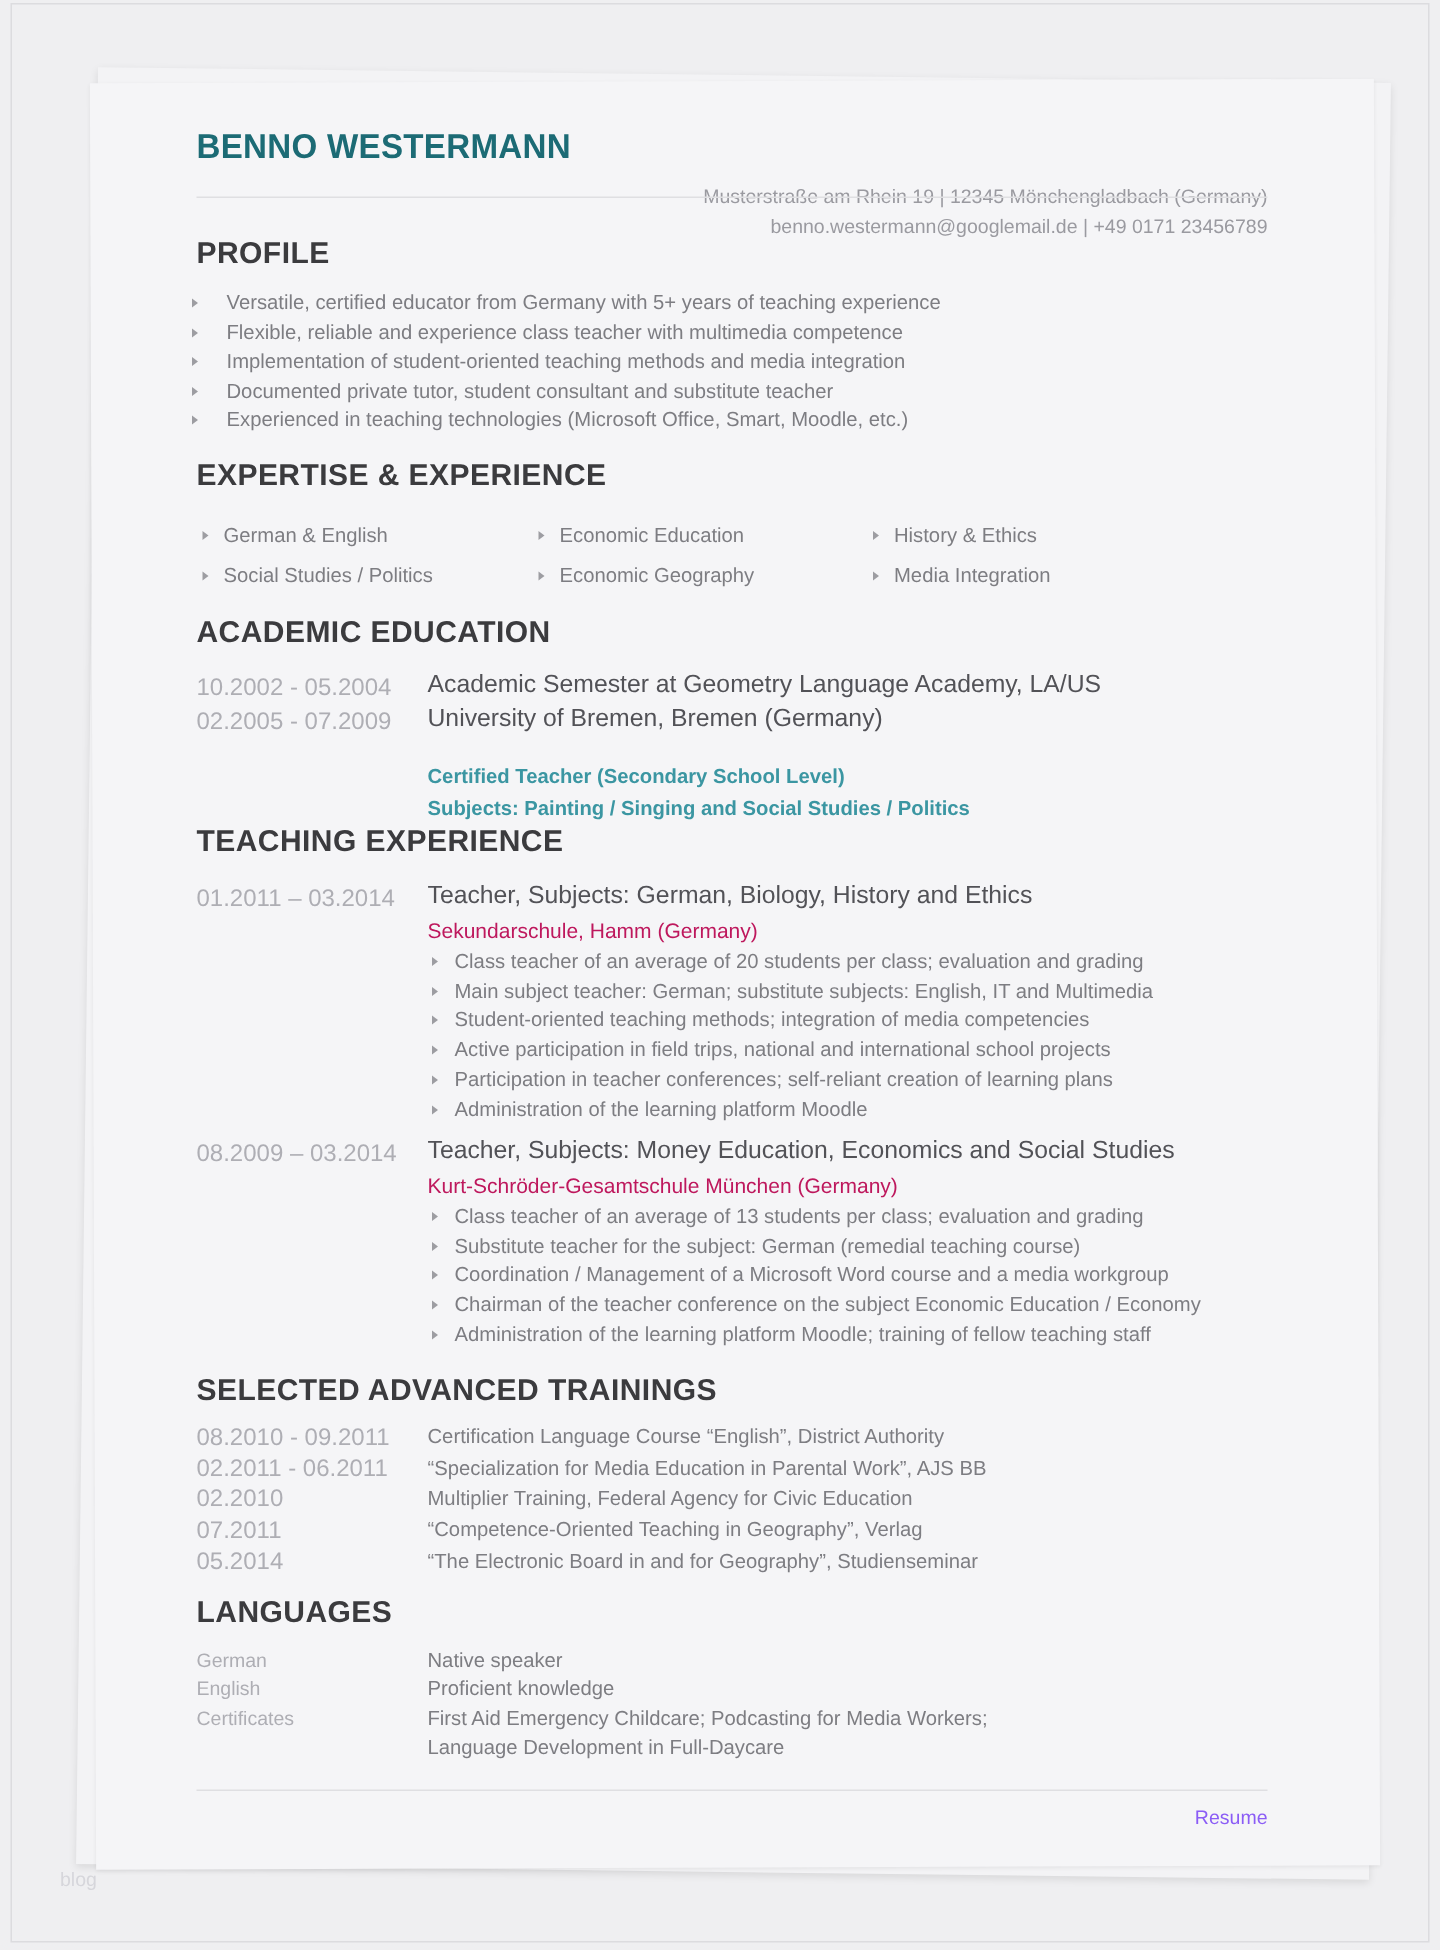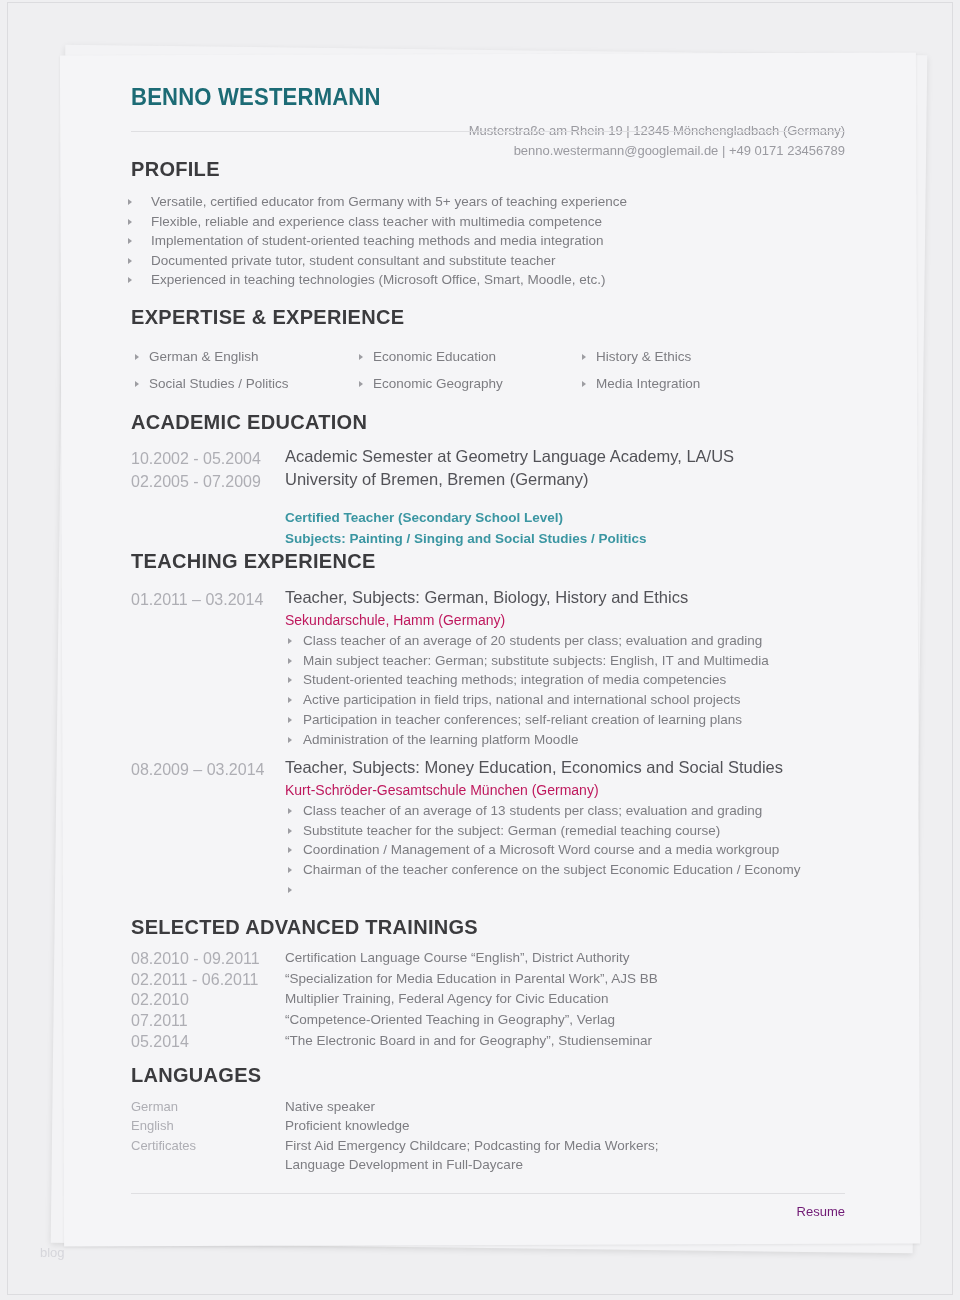--- a/index.html
+++ b/index.html
@@ -71,21 +71,21 @@
   .train-rows{position:absolute;left:0;top:948px;width:714px;}
   .train-row{display:flex;}
   .train-row .dates{line-height:19.7px;padding-top:1px;}
   .train-text{flex:1;font-size:13.5px;line-height:19.7px;color:#7d7d82;}
 
   .lang-rows{position:absolute;left:0;top:1097px;width:714px;}
   .lang-row{display:flex;}
   .lang-label{width:154px;flex:none;font-size:13px;line-height:19.4px;color:#aeaeb4;}
   .lang-value{font-size:13.5px;line-height:19.4px;color:#7d7d82;max-width:430px;}
 
-  .footer-label{position:absolute;right:0;top:1204px;font-size:13px;color:#701a75;}
+  .footer-label{position:absolute;right:0;top:1204px;font-size:13px;color:#8b5cf6;}
 </style>
 </head>
 <body>
 
 <div class="frame"></div>
 <div class="sheet-back"></div>
 <div class="sheet"></div>
 <div class="watermark">blog</div>
 
 <div class="content">
@@ -163,21 +163,21 @@
         <div>08.2009 – 03.2014</div>
       </div>
     <div class="entry-main">
       <div class="role">Teacher, Subjects: Money Education, Economics and Social Studies</div>
       <div class="org">Kurt-Schröder-Gesamtschule München (Germany)</div>
       <ul class="blist">
         <li><span class="tri"></span><span>Class teacher of an average of 13 students per class; evaluation and grading</span></li>
         <li><span class="tri"></span><span>Substitute teacher for the subject: German (remedial teaching course)</span></li>
         <li><span class="tri"></span><span>Coordination / Management of a Microsoft Word course and a media workgroup</span></li>
         <li><span class="tri"></span><span>Chairman of the teacher conference on the subject Economic Education / Economy</span></li>
-        <li><span class="tri"></span></li>
+        <li><span class="tri"></span><span>Administration of the learning platform Moodle; training of fellow teaching staff</span></li>
       </ul>
     </div>
   </div>
 
   <div class="sec-title t-trainings">SELECTED ADVANCED TRAININGS</div>
   <div class="train-rows">
     <div class="train-row">
         <div class="dates">08.2010 - 09.2011</div>
         <div class="train-text">Certification Language Course “English”, District Authority</div>
       </div>

